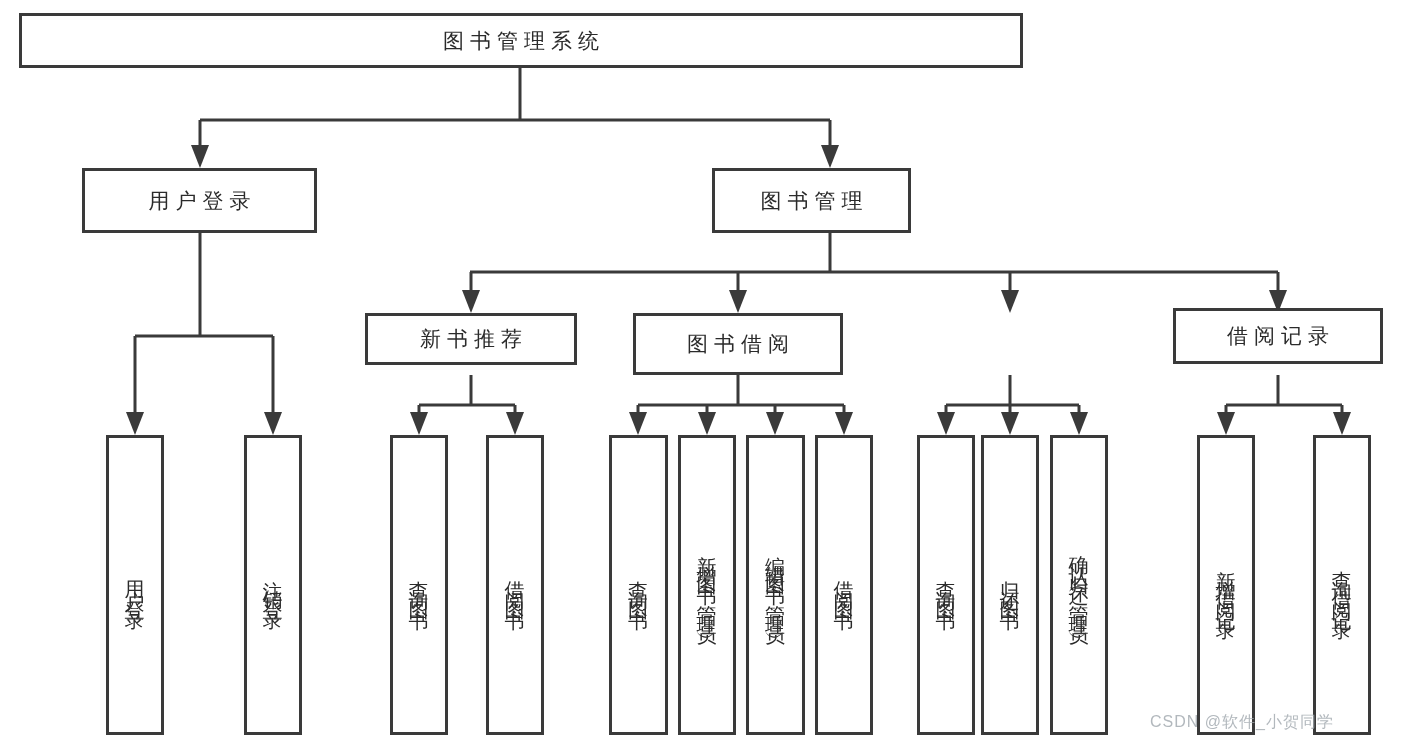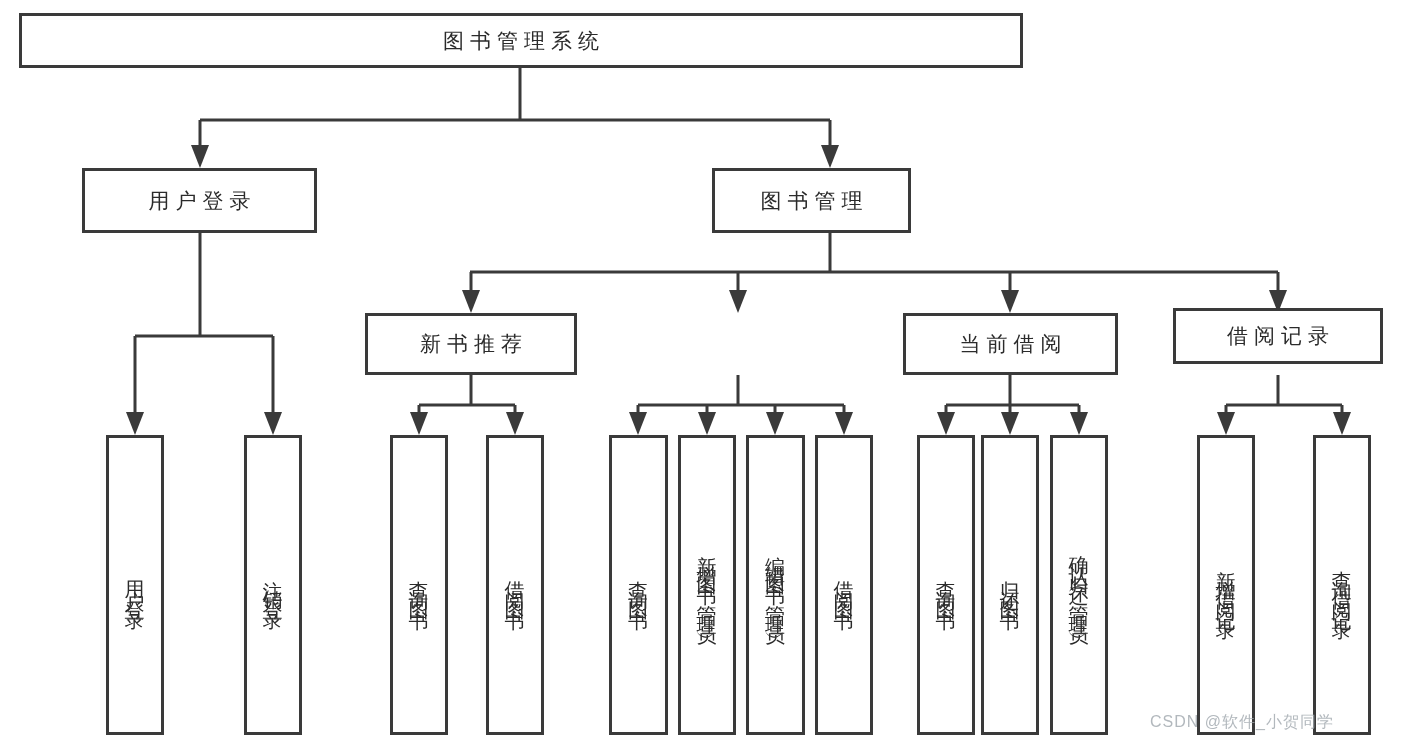--- a/index.html
+++ b/index.html
@@ -105,25 +105,25 @@
     <span class="lbl">图书管理系统</span>
   </div>
 
   <div class="box h" style="left:82px;top:168px;width:235px;height:65px">
     <span class="lbl">用户登录</span>
   </div>
   <div class="box h" style="left:712px;top:168px;width:199px;height:65px">
     <span class="lbl">图书管理</span>
   </div>
 
-  <div class="box h" style="left:365px;top:313px;width:212px;height:62px">
+  <div class="box h" style="left:365px;top:313px;width:212px;height:52px">
     <span class="lbl">新书推荐</span>
   </div>
-  <div class="box h" style="left:903px;top:313px;width:215px;height:62px">
-    <span class="lbl">当前借阅</span>
+  <div class="box h" style="left:633px;top:313px;width:210px;height:62px">
+    <span class="lbl">图书借阅</span>
   </div>
   <div class="box h" style="left:1173px;top:308px;width:210px;height:56px">
     <span class="lbl">借阅记录</span>
   </div>
 
   <div class="box v" style="left:106px;top:435px;width:58px;height:300px">
     <span class="lbl">用户登录</span>
   </div>
   <div class="box v" style="left:244px;top:435px;width:58px;height:300px">
     <span class="lbl">注销登录</span>

